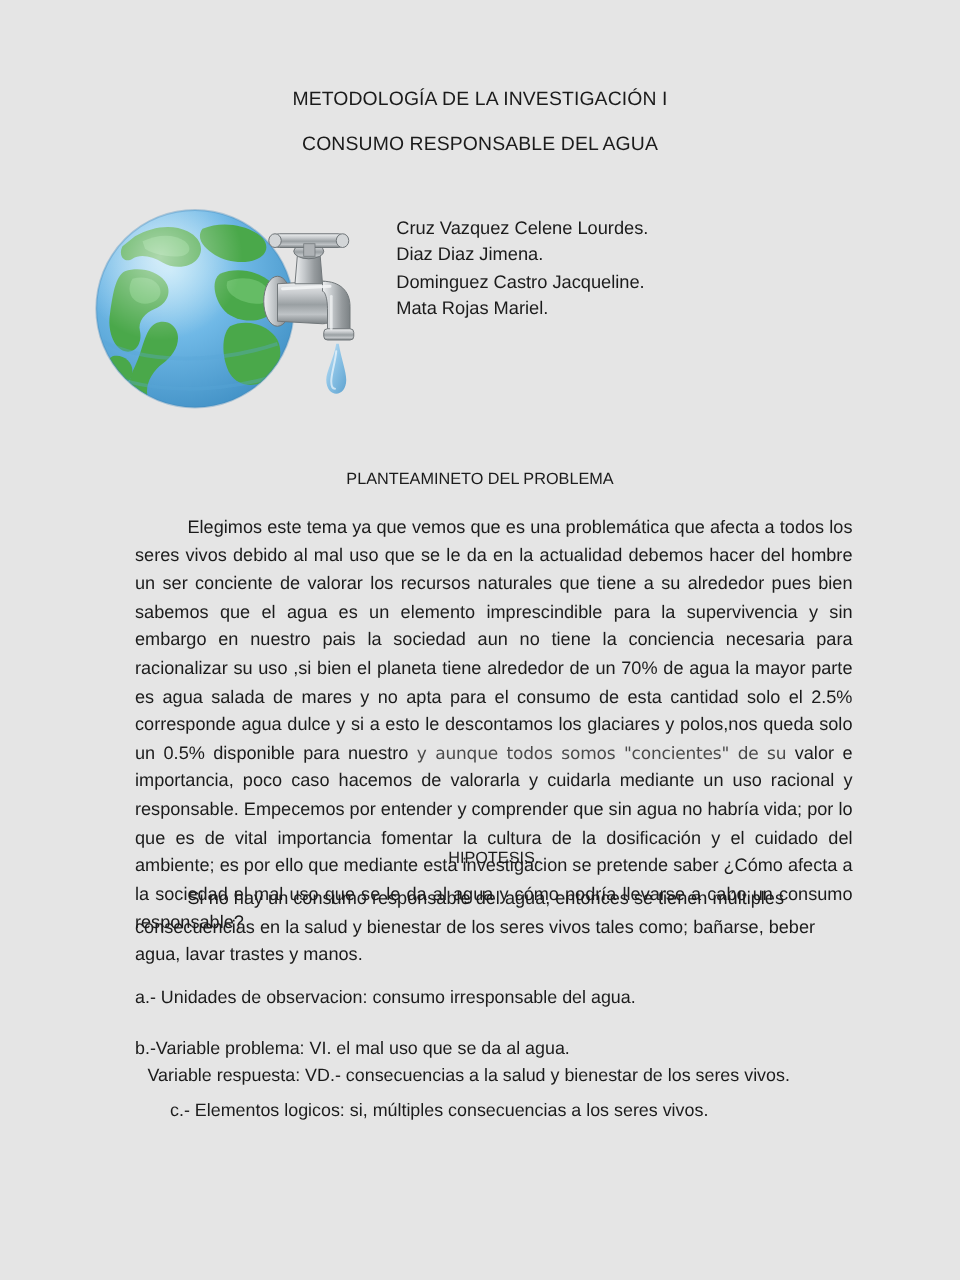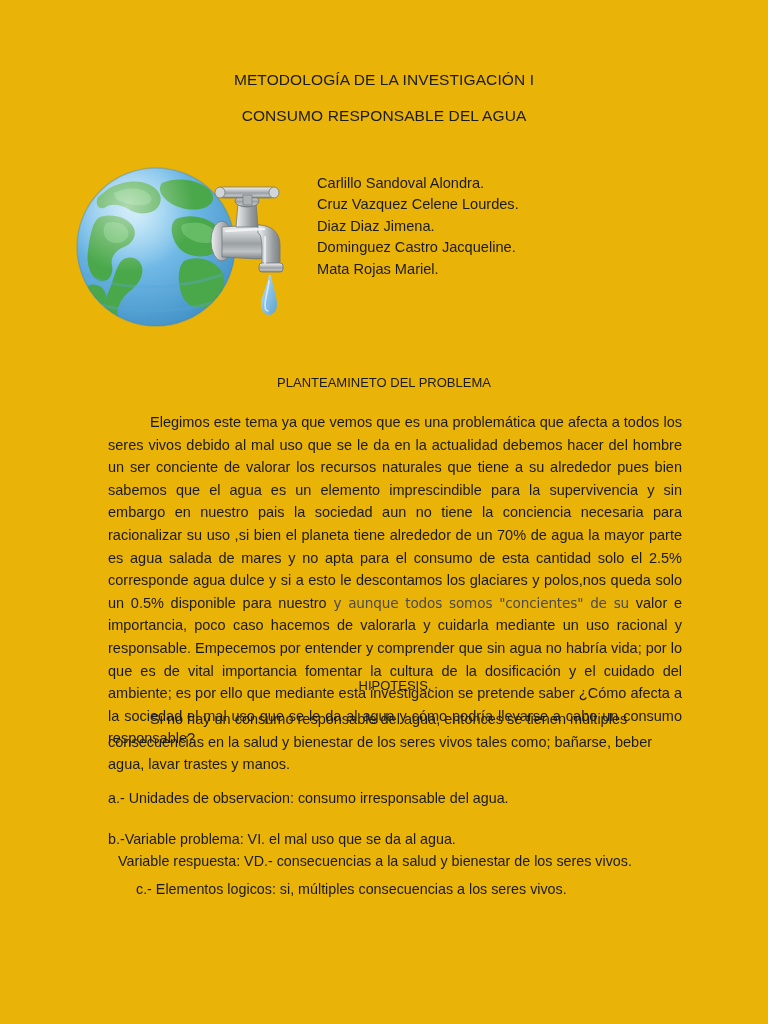--- a/index.html
+++ b/index.html
@@ -14,21 +14,21 @@
     position: relative;
     overflow: hidden;
     font-family: "Liberation Sans", sans-serif;
     color: #1a1a1a;
     -webkit-font-smoothing: antialiased;
   }
 
   .page {
     position: absolute;
     inset: 0;
-    background: #eab308;
+    background: #e5e5e5;
   }
 
   
   .doc-title {
     position: absolute;
     left: 0;
     right: 0;
     text-align: center;
     font-size: 15.5px;
     letter-spacing: 0.1px;
@@ -235,21 +235,20 @@
           <path d="M193 74 L193 100" stroke="#f2f4f5" stroke-width="2.2" stroke-linecap="round" opacity="0.75"></path>
 
           <path d="M199 112 C201 124 205 134 205 141 C205 148 201 152 197 152
                    C193 152 189 148 189 141 C189 134 195 124 197 112 Z" fill="url(#dropGrad)"></path>
           <path d="M197 118 C196 128 193 136 193 142 C193 146 194 148 196 148" stroke="#ffffff" stroke-opacity="0.6" stroke-width="1.6" fill="none" stroke-linecap="round"></path>
         </svg>
       </div>
     </div>
 
     <div class="authors">
-      <div>Carlillo Sandoval Alondra.</div>
       <div>Cruz Vazquez Celene Lourdes.</div>
       <div>Diaz Diaz Jimena.</div>
       <div>Dominguez Castro Jacqueline.</div>
       <div>Mata Rojas Mariel.</div>
     </div>
   </div>
 
   <div class="section-heading heading-problema">PLANTEAMINETO DEL PROBLEMA</div>
 
   <div class="body-block para-problema">

